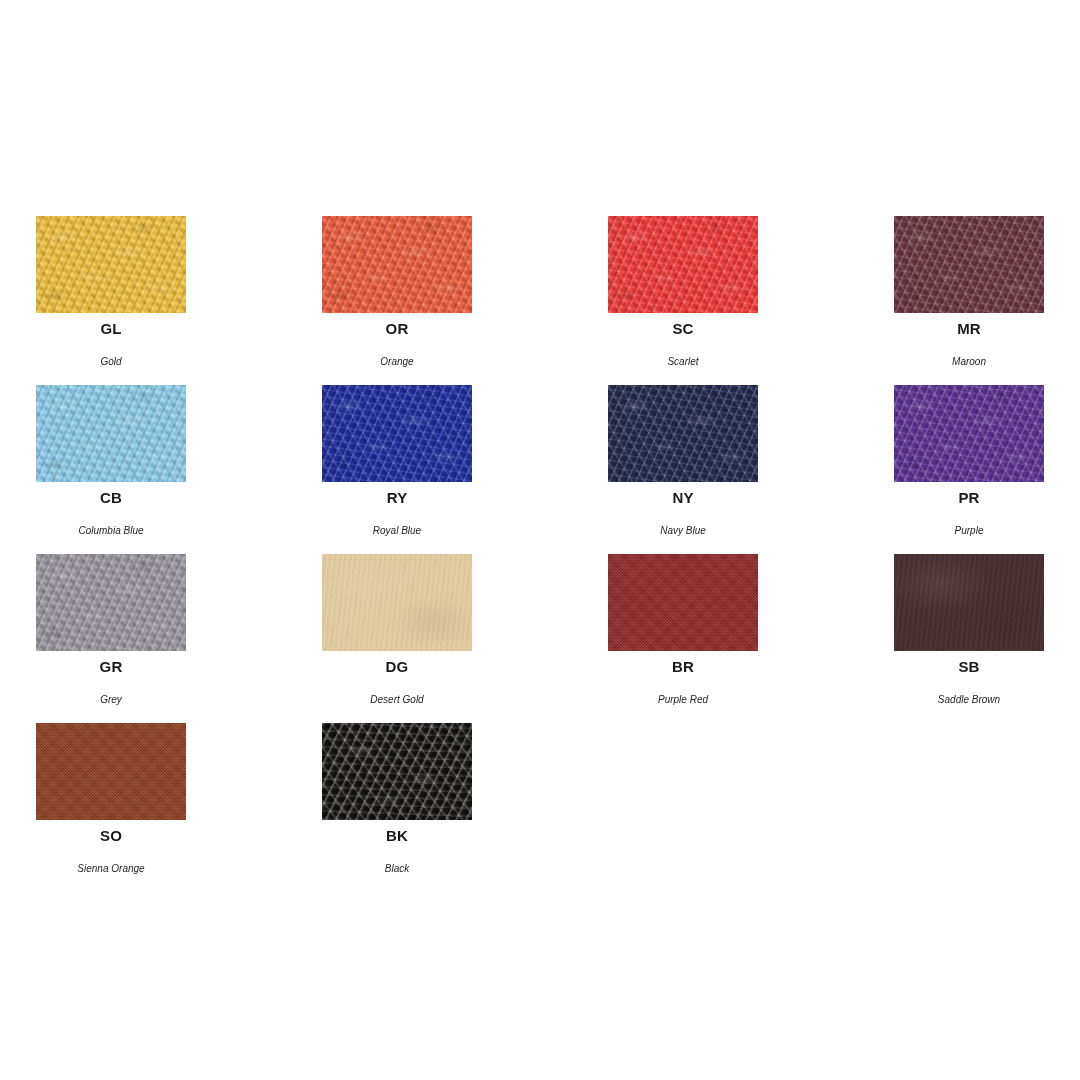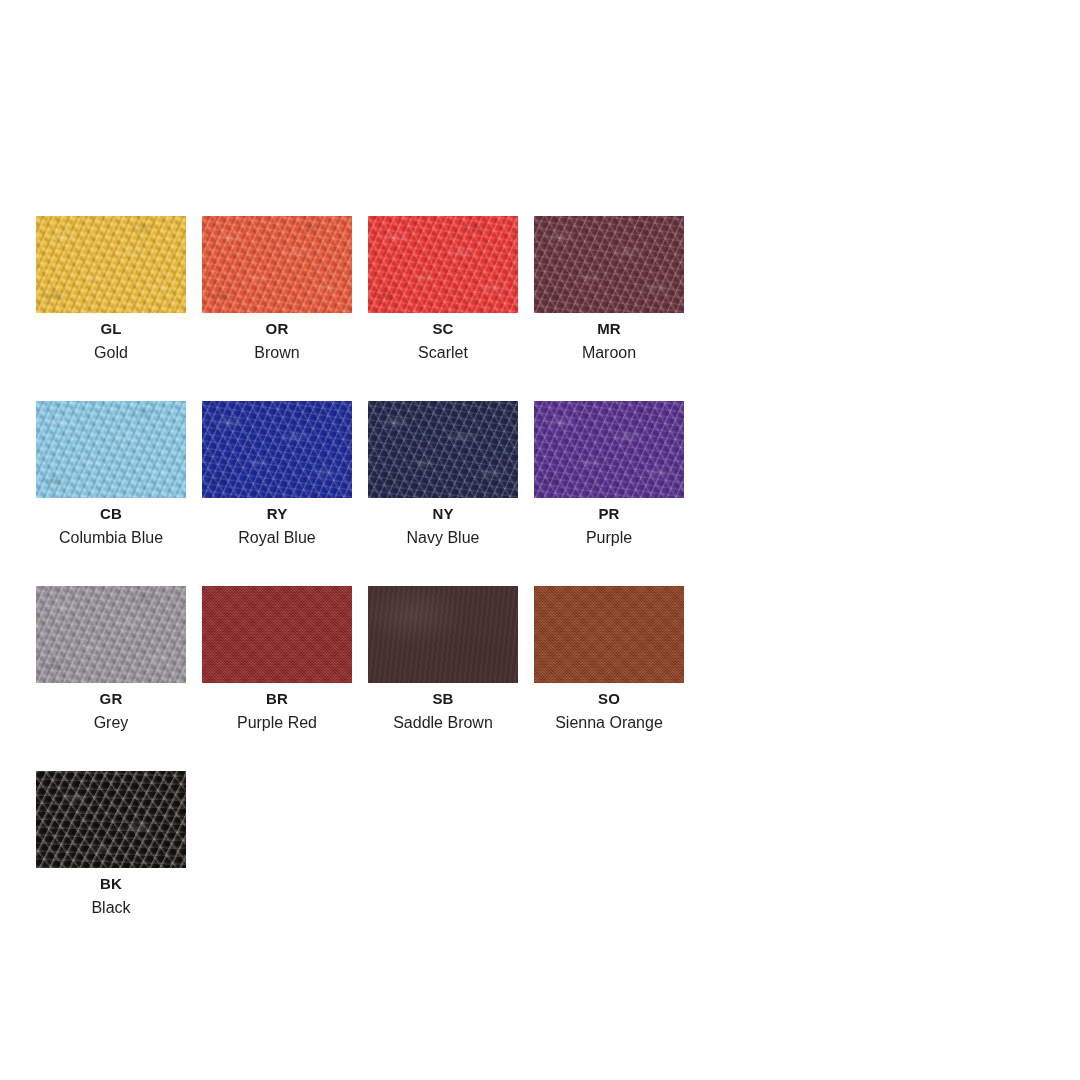--- a/index.html
+++ b/index.html
@@ -27,21 +27,20 @@
   .swatch-grid {
     position: absolute;
     left: 36px;
     top: 216px;
     width: 1008px;
     display: grid;
     grid-template-columns: repeat(4, 150px);
     grid-template-rows: repeat(4, 169px);
     column-gap: 136px;
     row-gap: 0px;
-    gap: 16px;
   }
 
   .swatch-cell {
     width: 150px;
     position: relative;
   }
 
   .swatch-chip {
     width: 150px;
     height: 97px;
@@ -152,47 +151,48 @@
     margin-top: 7px;
     text-align: center;
     font-size: 15px;
     font-weight: bold;
     color: #1a1a1a;
     line-height: 17px;
     letter-spacing: 0.2px;
   }
 
   .swatch-label {
-    margin-top: 7px;
+    margin-top: 16px;
     text-align: center;
-    font-size: 16px;
+    font-size: 10px;
     font-weight: normal;
     color: #1f1f1f;
     line-height: 17px;
     white-space: nowrap;
+    font-style: italic;
   }
 </style>
 </head>
 <body style="background: rgb(255, 255, 255);">
 
 <div id="swatch-chart">
   <div class="swatch-grid">
       <div class="swatch-cell">
         <div class="swatch-chip" style="background-color: rgb(240, 192, 63);">
           <div class="tex crinkle"></div>
         </div>
         <div class="swatch-code">GL</div>
         <div class="swatch-label">Gold</div>
       </div>
       <div class="swatch-cell">
         <div class="swatch-chip" style="background-color: rgb(236, 92, 60);">
           <div class="tex crinkle"></div>
         </div>
         <div class="swatch-code">OR</div>
-        <div class="swatch-label">Brown</div>
+        <div class="swatch-label">Orange</div>
       </div>
       <div class="swatch-cell">
         <div class="swatch-chip" style="background-color: rgb(240, 59, 57);">
           <div class="tex crinkle"></div>
         </div>
         <div class="swatch-code">SC</div>
         <div class="swatch-label">Scarlet</div>
       </div>
       <div class="swatch-cell">
         <div class="swatch-chip" style="background-color: rgb(107, 53, 64);">
@@ -230,20 +230,27 @@
         <div class="swatch-label">Purple</div>
       </div>
       <div class="swatch-cell">
         <div class="swatch-chip" style="background-color: rgb(156, 151, 160);">
           <div class="tex crinkle"></div>
         </div>
         <div class="swatch-code">GR</div>
         <div class="swatch-label">Grey</div>
       </div>
       <div class="swatch-cell">
+        <div class="swatch-chip" style="background-color: rgb(227, 204, 160);">
+          <div class="tex smooth"></div>
+        </div>
+        <div class="swatch-code">DG</div>
+        <div class="swatch-label">Desert Gold</div>
+      </div>
+      <div class="swatch-cell">
         <div class="swatch-chip" style="background-color: rgb(140, 34, 34);">
           <div class="tex weave"></div>
         </div>
         <div class="swatch-code">BR</div>
         <div class="swatch-label">Purple Red</div>
       </div>
       <div class="swatch-cell">
         <div class="swatch-chip" style="background-color: rgb(70, 48, 47);">
           <div class="tex smooth"></div>
         </div>

